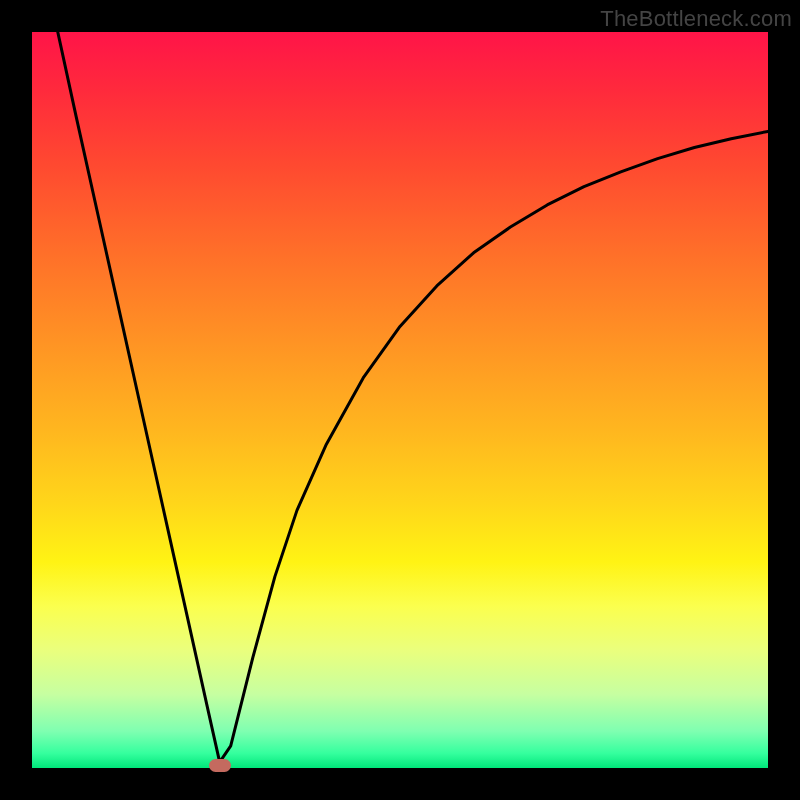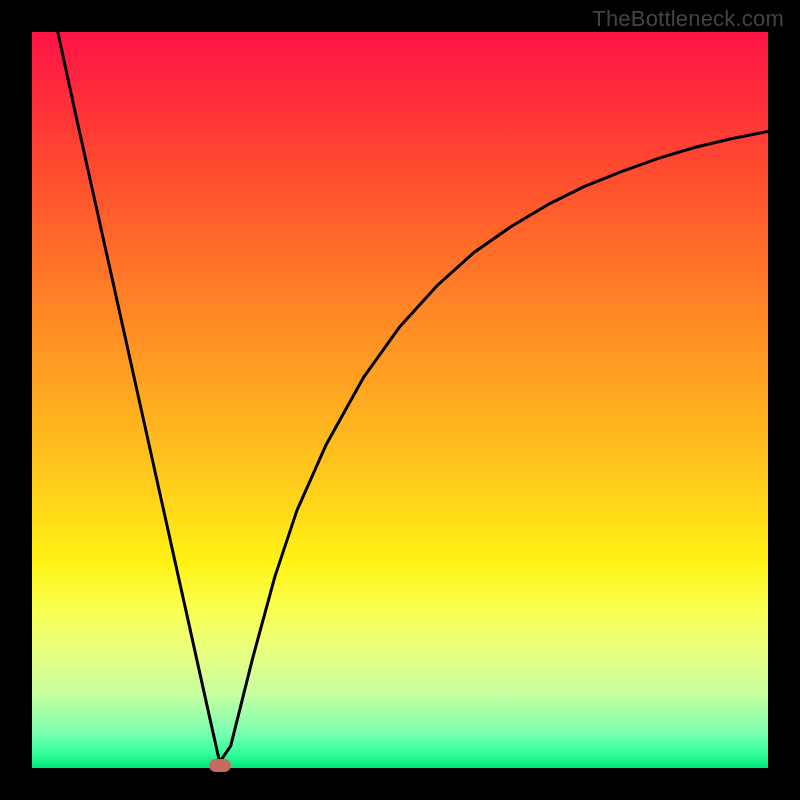--- a/index.html
+++ b/index.html
@@ -12,21 +12,21 @@
   }
   .frame {
     position: relative;
     width: 800px;
     height: 800px;
     background: #000;
   }
   .watermark {
     position: absolute;
     top: 6px;
-    right: 16px;
+    right: 8px;
     color: #444;
     font-size: 22px;
     font-weight: 500;
     z-index: 10;
     letter-spacing: 0.2px;
   }
   .plot {
     position: absolute;
     left: 32px;
     top: 32px;

